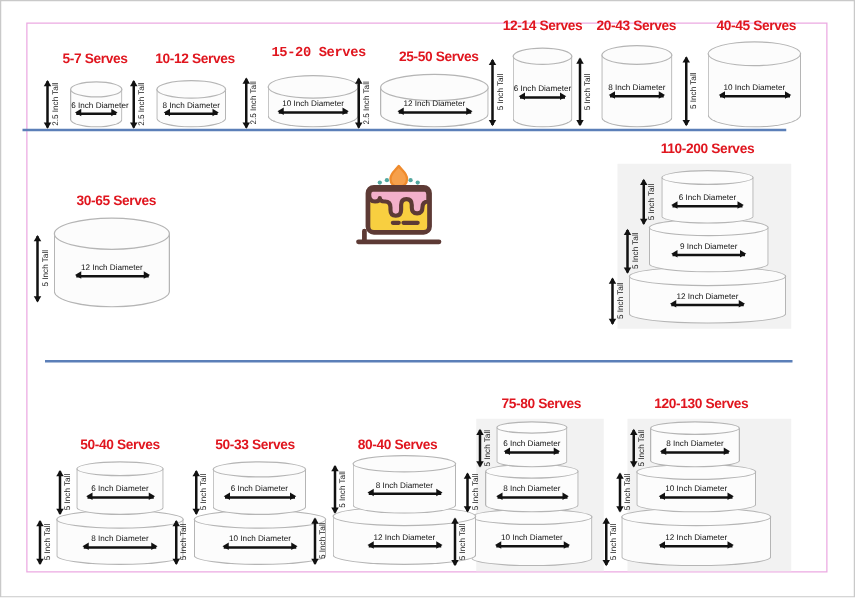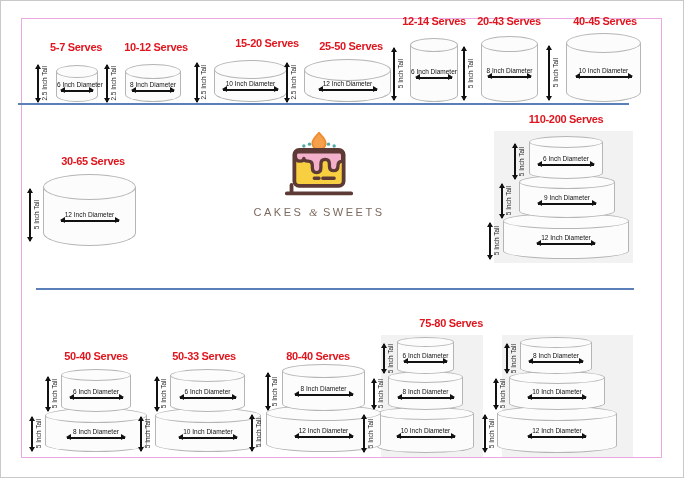--- a/index.html
+++ b/index.html
@@ -77,25 +77,20 @@
       <path d="M38 6 C41 10 45 12 45 17 A7 7 0 0 1 31 17 C31 12 35 10 38 6 Z" fill="#f6a04c" stroke="#ef8b2d" stroke-width="2" stroke-linejoin="round"></path>
       <circle cx="22" cy="20" r="1.8" fill="#53a8a0"></circle>
       <circle cx="28" cy="18" r="1.8" fill="#53a8a0"></circle>
       <circle cx="48" cy="18" r="1.8" fill="#53a8a0"></circle>
       <circle cx="54" cy="20" r="1.8" fill="#53a8a0"></circle>
       <rect x="12" y="24" width="52" height="38" rx="5" fill="#f8cf40" stroke="#5d3a35" stroke-width="4"></rect>
       <path d="M16 26 H60 Q63 26 63 30 V36 Q58 36 58 41 Q58 46 53.5 46 Q49 46 49 41 V39 Q49 34 44.5 34 Q40 34 40 39 V43 Q40 48 35.5 48 Q31 48 31 43 V41 Q31 36 26.5 36 Q22 36 22 33 Q22 36 18 36 Q13 36 13 30 Q13 26 16 26 Z" fill="#f3b0ca" stroke="#5d3a35" stroke-width="3.5" stroke-linejoin="round"></path>
       <path d="M33 54 h5 M42 54 h12" stroke="#5d3a35" stroke-width="3.5" stroke-linecap="round"></path>
       <path d="M9 61 v9 M4 70 h68" stroke="#5d3a35" stroke-width="4" stroke-linecap="round"></path>
     </svg>
-    <div class="tagline">
-      <span>CAKES</span>
-      <span class="amp">&amp;</span>
-      <span>SWEETS</span>
-    </div>
   </div>
 
   <div id="cakes">
       <div class="cake-group">
         <div class="serves" style="left: 30px; top: 40px; width: 90px;">5-7 Serves</div>
         <div class="tier" style="left: 55px; top: 70px; width: 42px; height: 31px; z-index: 20; --e: 13px;">
           <div class="top-ellipse"></div>
           <div class="dim" style="top: 10px;">
             <div class="dim-text">6 Inch Diameter</div>
             <div class="h-arrow" style="width: 32px;"></div>
@@ -114,21 +109,21 @@
             <div class="dim-text">8 Inch Diameter</div>
             <div class="h-arrow" style="width: 42px;"></div>
           </div>
         </div>
         <div class="tall" style="left: 105px; top: 64px; height: 37px; z-index: 30;">
           <div class="v-arrow"></div>
           <div class="tall-text">2.5 Inch Tall</div>
         </div>
       </div>
       <div class="cake-group">
-        <div class="serves" style="left: 216px; top: 36px; width: 100px;">15-20 Serves</div>
+        <div class="serves" style="left: 204px; top: 36px; width: 100px; font-family: Liberation Mono, monospace;">15-20 Serves</div>
         <div class="tier" style="left: 213px; top: 68px; width: 73px; height: 33px; z-index: 20; --e: 19px;">
           <div class="top-ellipse"></div>
           <div class="dim" style="top: 11px;">
             <div class="dim-text">10 Inch Diameter</div>
             <div class="h-arrow" style="width: 55px;"></div>
           </div>
         </div>
         <div class="tall" style="left: 195px; top: 62px; height: 39px; z-index: 30;">
           <div class="v-arrow"></div>
           <div class="tall-text">2.5 Inch Tall</div>
@@ -311,21 +306,21 @@
           <div class="v-arrow"></div>
           <div class="tall-text">5 Inch Tall</div>
         </div>
         <div class="tall" style="left: 250px; top: 414px; height: 36px; z-index: 30;">
           <div class="v-arrow"></div>
           <div class="tall-text">5 Inch Tall</div>
         </div>
       </div>
       <div class="cake-group">
         <div class="panel" style="left: 380px; top: 334px; width: 102px; height: 122px;"></div>
-        <div class="serves" style="left: 382px; top: 316px; width: 100px; text-align: right;">75-80 Serves</div>
+        <div class="serves" style="left: 382px; top: 316px; width: 100px;">75-80 Serves</div>
         <div class="tier" style="left: 396px; top: 341px; width: 57px; height: 32px; z-index: 20; --e: 10px;">
           <div class="top-ellipse"></div>
           <div class="dim" style="top: 10px;">
             <div class="dim-text">6 Inch Diameter</div>
             <div class="h-arrow" style="width: 43px;"></div>
           </div>
         </div>
         <div class="tier" style="left: 387px; top: 376px; width: 75px; height: 33px; z-index: 19; --e: 12px;">
           <div class="top-ellipse"></div>
           <div class="dim" style="top: 11px;">
@@ -348,20 +343,21 @@
           <div class="v-arrow"></div>
           <div class="tall-text">5 Inch Tall</div>
         </div>
         <div class="tall" style="left: 362px; top: 414px; height: 37px; z-index: 30;">
           <div class="v-arrow"></div>
           <div class="tall-text">5 Inch Tall</div>
         </div>
       </div>
       <div class="cake-group">
         <div class="panel" style="left: 501px; top: 334px; width: 131px; height: 122px;"></div>
+        <div class="serves" style="left: 504px; top: 316px; width: 112px;">120-130 Serves</div>
         <div class="tier" style="left: 519px; top: 341px; width: 72px; height: 32px; z-index: 20; --e: 11px;">
           <div class="top-ellipse"></div>
           <div class="dim" style="top: 10px;">
             <div class="dim-text">8 Inch Diameter</div>
             <div class="h-arrow" style="width: 54px;"></div>
           </div>
         </div>
         <div class="tier" style="left: 508px; top: 376px; width: 96px; height: 33px; z-index: 19; --e: 13px;">
           <div class="top-ellipse"></div>
           <div class="dim" style="top: 11px;">

